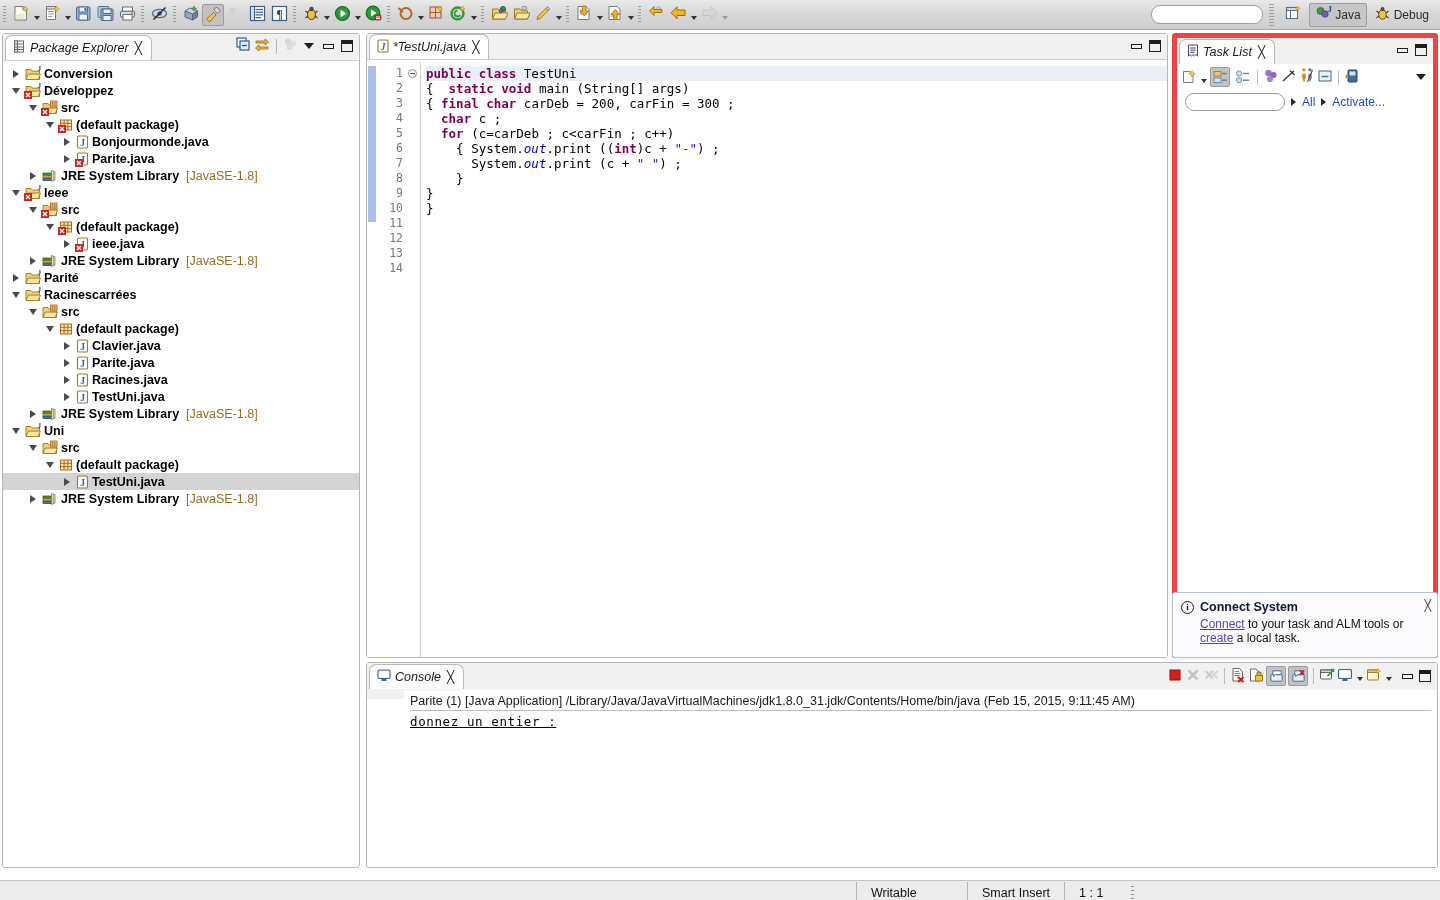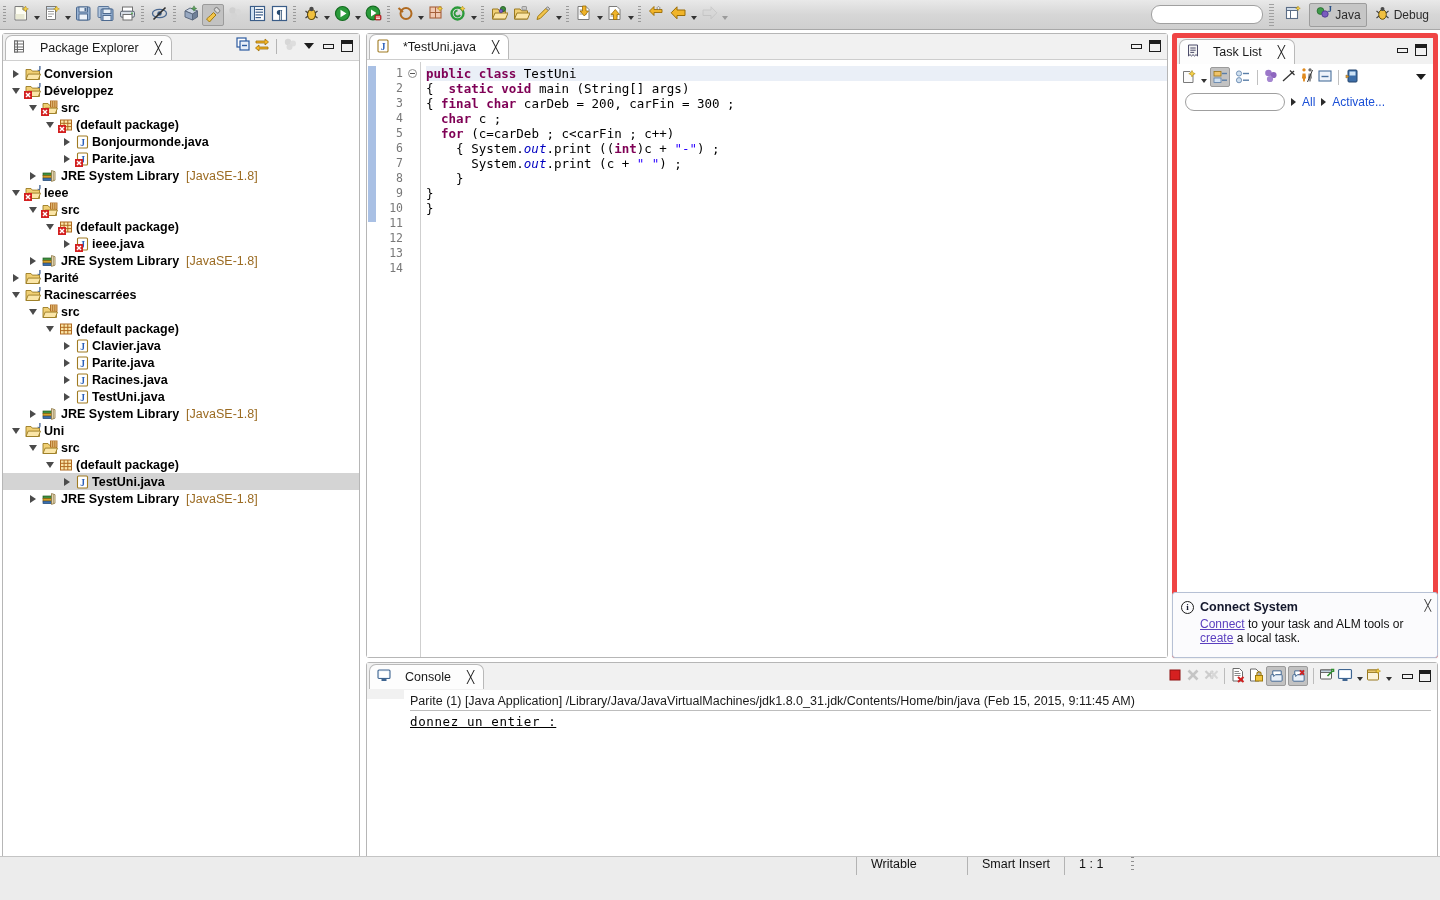--- a/index.html
+++ b/index.html
@@ -47,26 +47,26 @@
   }
   .persp-sep { width: 5px; height: 22px; margin: 0 6px;
     background-image: repeating-linear-gradient(to bottom,#a0a0a0 0 1px,transparent 1px 3px); }
   .persp {
     height: 24px; display: flex; align-items: center; gap: 3px;
     padding: 0 5px; border-radius: 2px; font-size: 12px; color: #2b2b2b;
   }
   .persp.active { background: #c6c6c6; border: 1px solid #9d9d9d; }
   .panel-tab {
     position: absolute; left: 2px; top: 0; height: 25px;
-    display: flex; align-items: center; gap: 14px;
+    display: flex; align-items: center; gap: 4px;
     padding: 0 9px 0 7px;
     background: #fdfdfd;
     border: 1px solid #b9b9b9; border-bottom: none;
     border-radius: 7px 7px 0 0;
-    font-size: 12.5px; color: #1a1a1a;
+    font-size: 12.5px; color: #1a1a1a; font-style: italic;
   }
   .tab-close {
     font-family: "DejaVu Sans", sans-serif; font-size: 12px; color: #222; line-height: 1;
     margin-left: 2px;
   }
   .panel-ctrls { position: absolute; right: 4px; top: 3px; display: flex; align-items: center; gap: 3px; }
   .ctrl-min, .ctrl-max { width: 16px; height: 16px; display: flex; align-items: center; justify-content: center; }
   .ctrl-min span { display:block; width: 11px; height: 5px; border: 1.4px solid #1d1d1d; }
   .ctrl-max span { display:block; width: 12px; height: 12px; border: 1.4px solid #1d1d1d; border-top-width: 4px; }
   .ctrl-tri { width: 16px; height: 16px; display:flex; align-items:center; justify-content:center; }
@@ -164,23 +164,23 @@
     font-size: 12.5px; color: #1a1a1a; border-bottom: 1px solid #bdbdbd;
     padding-bottom: 2px; white-space: nowrap; overflow: hidden;
   }
   .con-out {
     font-family: "DejaVu Sans Mono", monospace; font-size: 12.5px; color: #000;
     padding-top: 3px; letter-spacing: 0.6px; text-decoration: underline;
   }
 
   
   #statusbar {
-    position: absolute; left: 0; bottom: 0; width: 1440px; height: 44px;
+    position: absolute; left: 0; bottom: 0; width: 1440px; height: 20px;
     background: #ececec; border-top: 1px solid #c4c4c4;
-    display: flex; align-items: flex-start;
+    display: flex; align-items: flex-end;
   }
   .sb-sep { width: 1px; height: 18px; background: #b3b3b3; }
   .sb-cell { font-size: 12.5px; color: #111; padding: 0 14px; white-space: nowrap; }
   .sb-grip { width: 3px; height: 14px; margin-left: 14px;
     background-image: repeating-linear-gradient(to bottom,#8e8e8e 0 1px,transparent 1px 4px); }
   .bg-canvas { position:absolute; left:0; top:30px; width:1440px; height:838px; background:#ffffff; z-index:-1; }
 </style>
 </head>
 <body>
 

